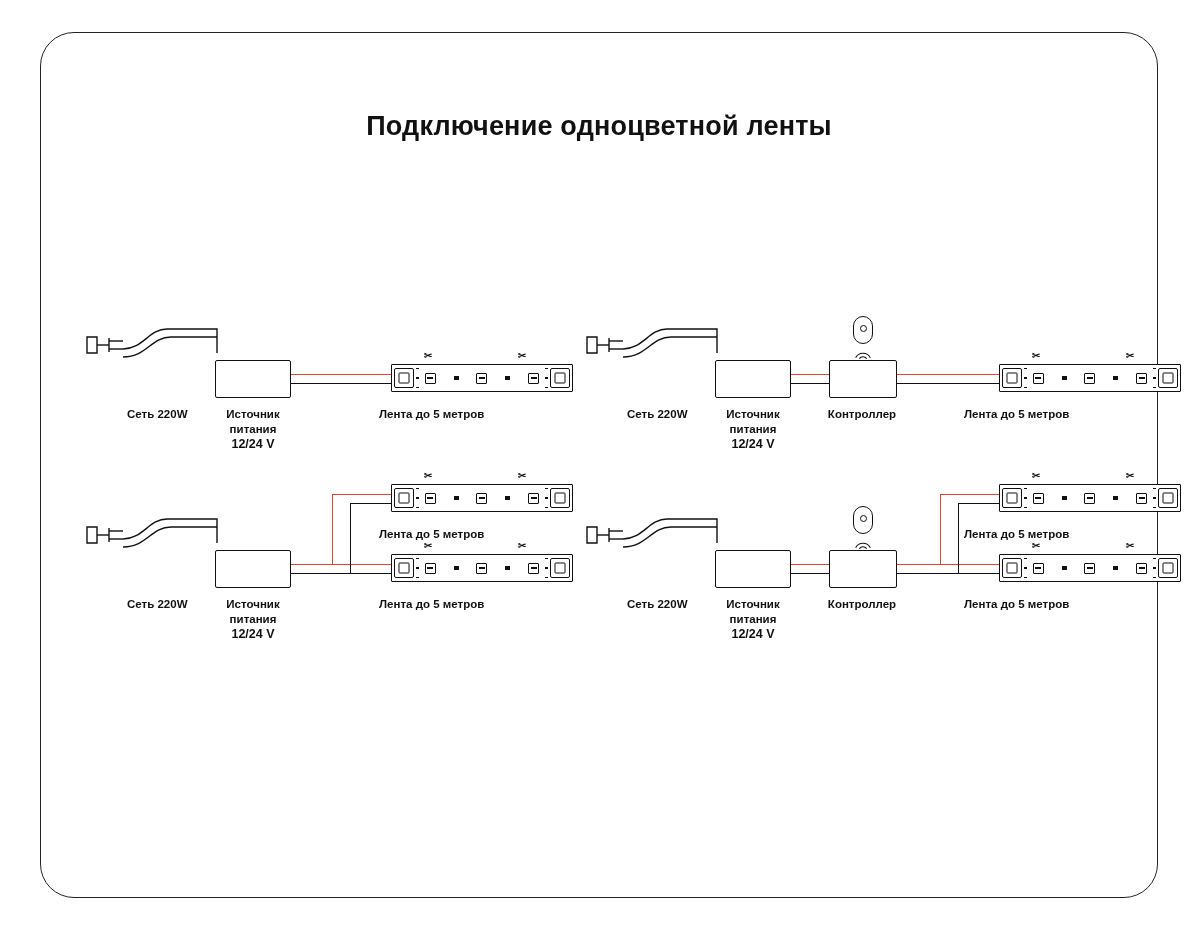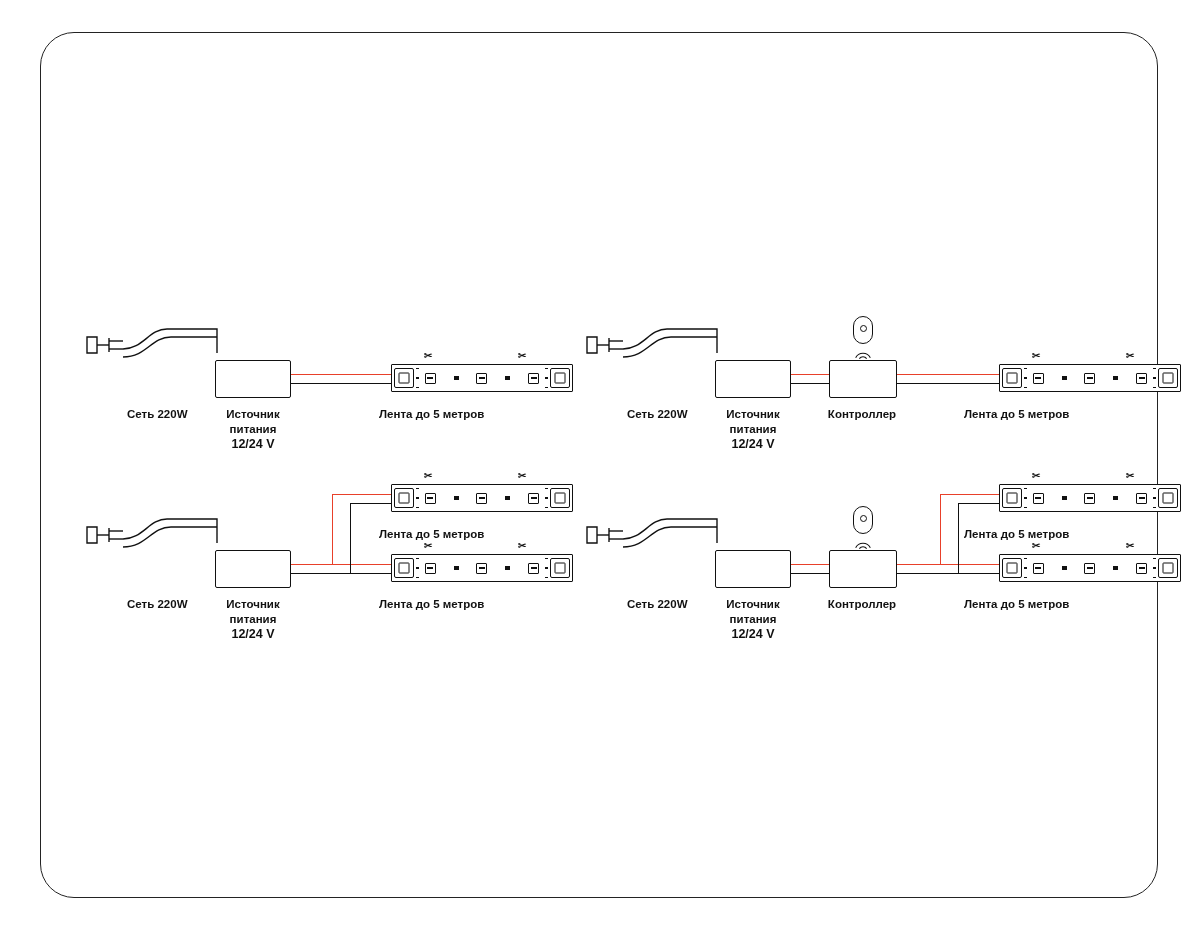--- a/index.html
+++ b/index.html
@@ -192,20 +192,21 @@
     position: absolute;
     width: 22px;
     height: 12px;
   }
 </style>
 </head>
 <body>
 
 <div class="card">
 
+  <div class="title">Подключение одноцветной ленты</div>
 
   <div class="diagram" style="left:0px; top:0px; width:560px; height:420px;">
 
     <svg class="plug" style="left:42px; top:292px;" width="60" height="40" viewBox="0 0 60 40">
       <path d="M4 12 L4 28 L14 28 L14 12 Z" fill="none" stroke="#111" stroke-width="1.4"></path>
       <path d="M14 20 L26 20" fill="none" stroke="#111" stroke-width="1.4"></path>
       <path d="M26 13 L26 27" fill="none" stroke="#111" stroke-width="1.4"></path>
       <path d="M26 16 L40 16" fill="none" stroke="#111" stroke-width="1.4"></path>
       <path d="M26 24 L40 24" fill="none" stroke="#111" stroke-width="1.4"></path>
     </svg>

